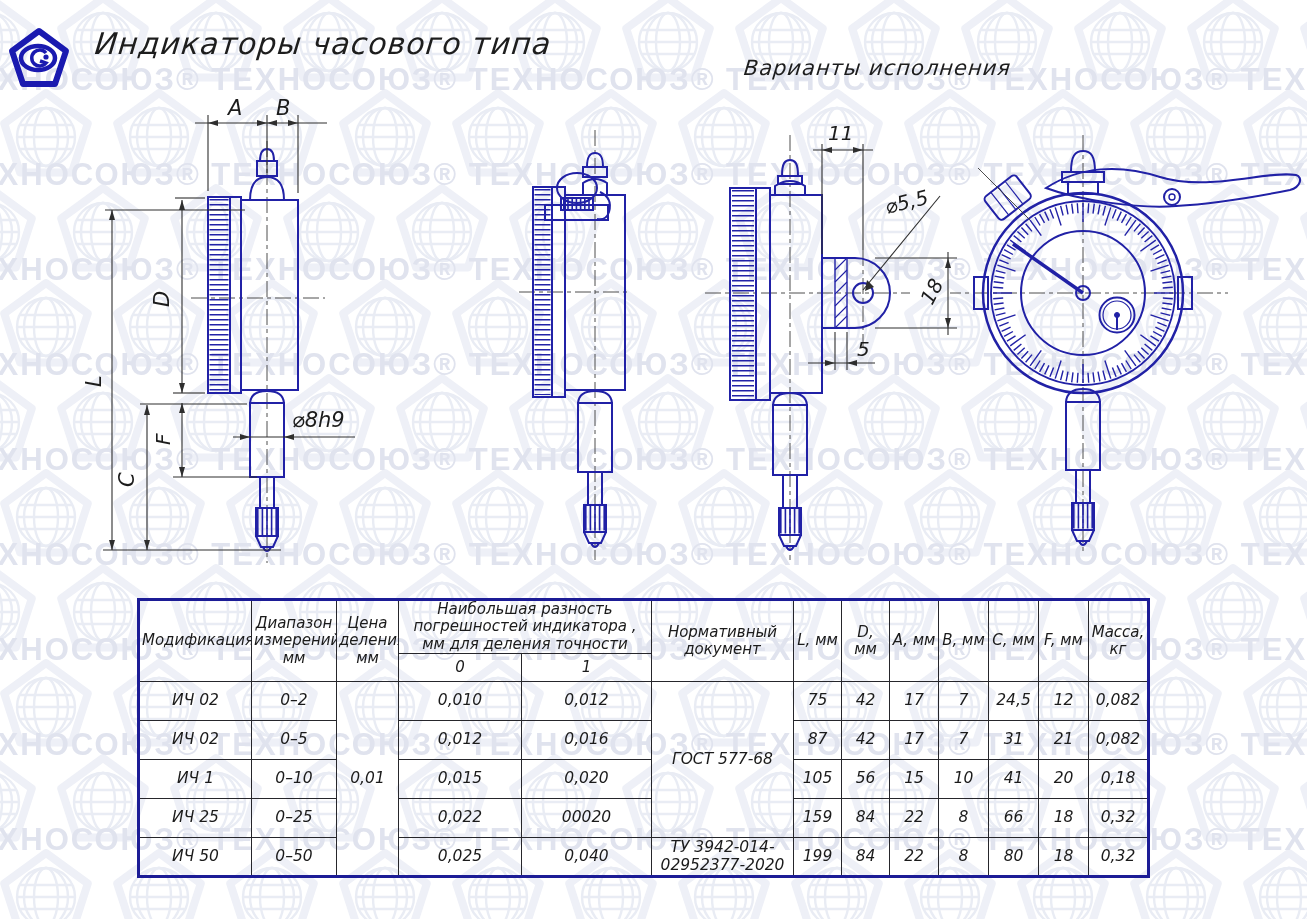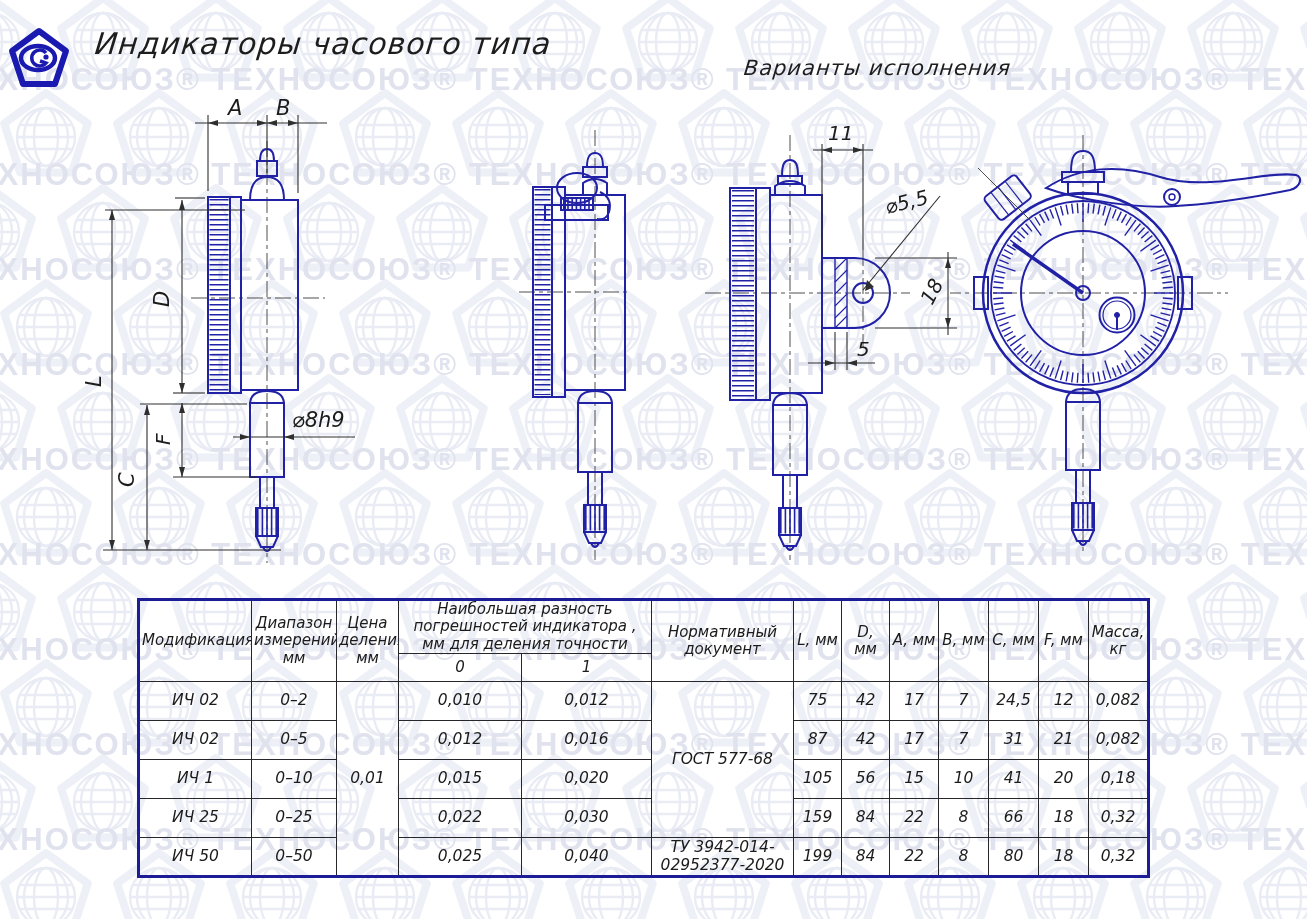--- a/index.html
+++ b/index.html
@@ -1597,21 +1597,21 @@
           <td>15</td>
           <td>10</td>
           <td>41</td>
           <td>20</td>
           <td>0,18</td>
         </tr>
         <tr class="body-row">
           <td>ИЧ 25</td>
           <td>0–25</td>
           <td>0,022</td>
-          <td>0,030</td>
+          <td>00020</td>
           <td>159</td>
           <td>84</td>
           <td>22</td>
           <td>8</td>
           <td>66</td>
           <td>18</td>
           <td>0,32</td>
         </tr>
         <tr class="body-row">
           <td>ИЧ 50</td>

